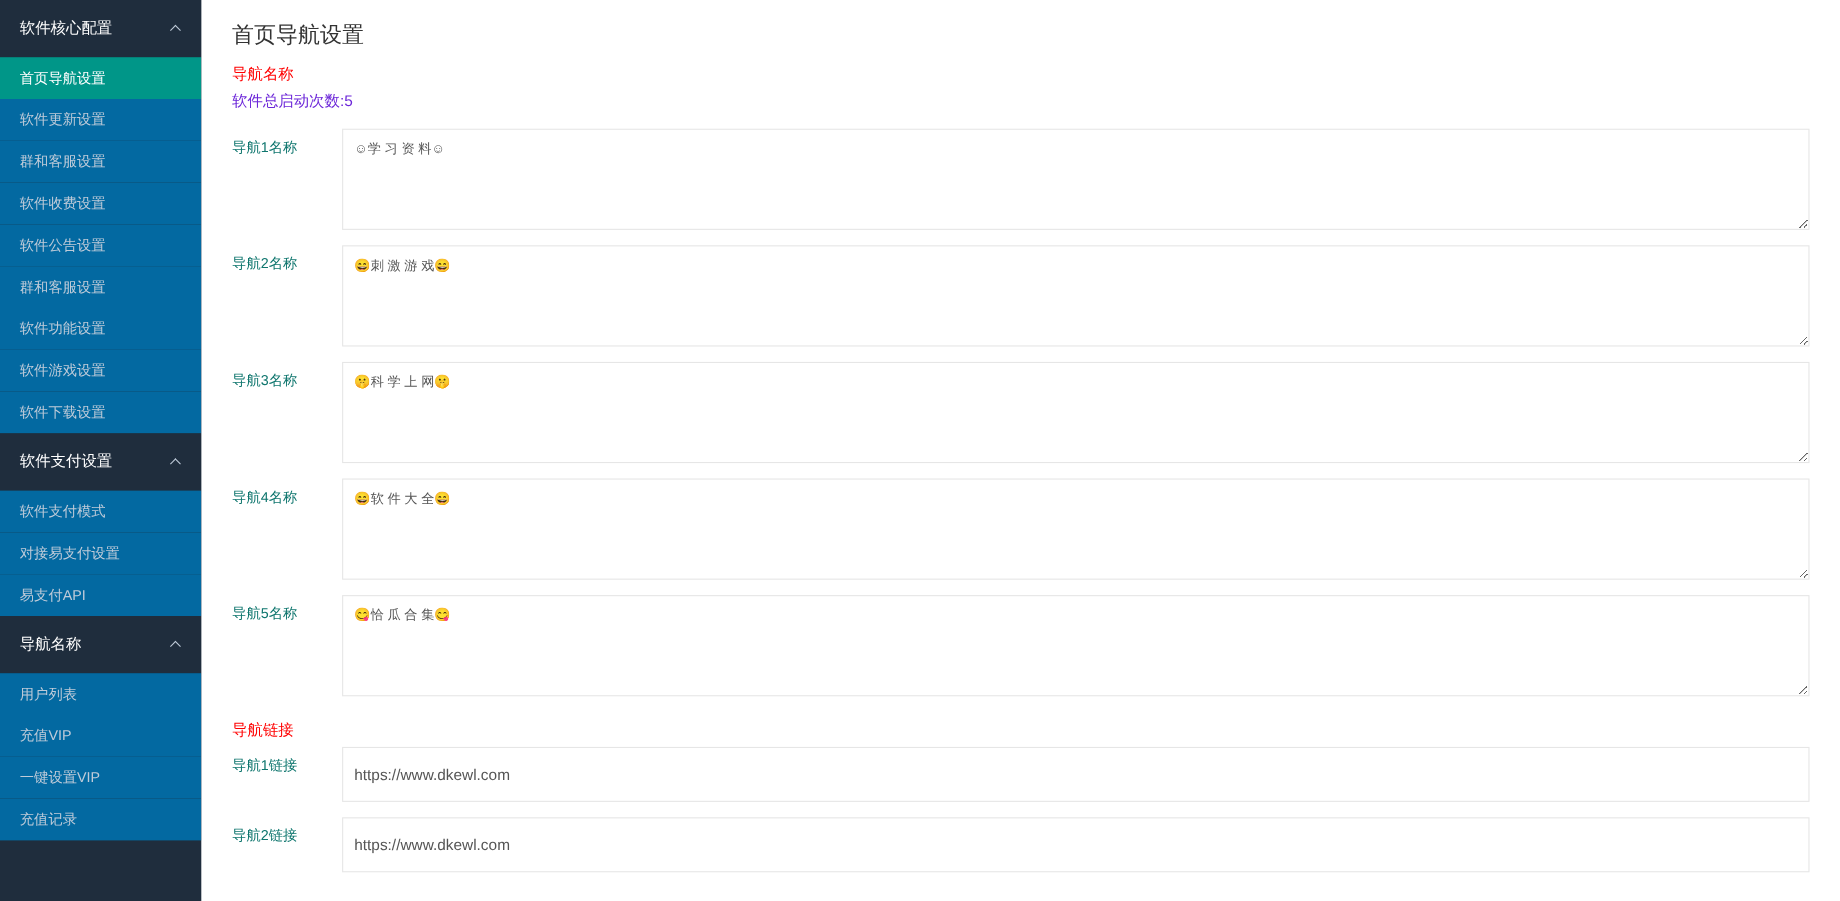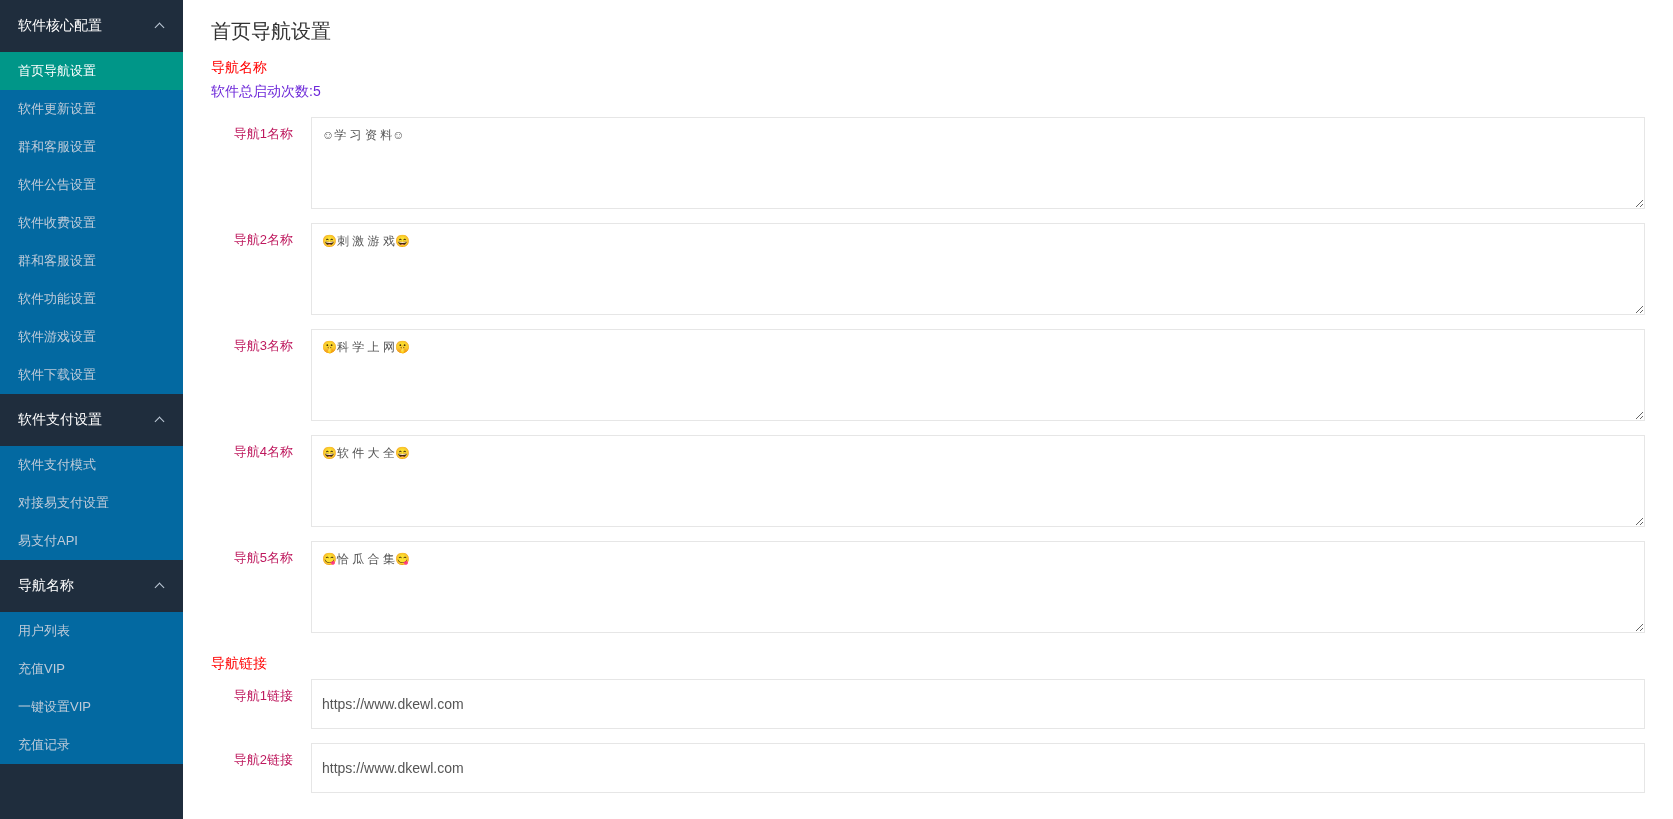--- a/index.html
+++ b/index.html
@@ -81,24 +81,24 @@
       font-size: 14px;
       margin-bottom: 16px;
     }
     .form-row {
       display: flex;
       margin-bottom: 14px;
       align-items: flex-start;
     }
     .form-label {
       width: 100px;
-      text-align: right;
+      text-align: left;
       padding-right: 18px;
       padding-top: 8px;
-      color: #be185d;
+      color: #0f766e;
       font-size: 13px;
       flex-shrink: 0;
     }
     .form-textarea {
       flex: 1;
       min-height: 92px;
       border: 1px solid #e6e6e6;
       padding: 8px 10px;
       font-size: 12px;
       font-family: inherit;
@@ -131,24 +131,24 @@
   <div class="sidebar-item active">
       <span>首页导航设置</span>
     </div>
   <div class="sidebar-item">
       <span>软件更新设置</span>
     </div>
   <div class="sidebar-item">
       <span>群和客服设置</span>
     </div>
   <div class="sidebar-item">
+      <span>软件收费设置</span>
+    </div>
+  <div class="sidebar-item">
       <span>软件公告设置</span>
-    </div>
-  <div class="sidebar-item">
-      <span>软件收费设置</span>
     </div>
   <div class="sidebar-item">
       <span>群和客服设置</span>
     </div>
   <div class="sidebar-item">
       <span>软件功能设置</span>
     </div>
   <div class="sidebar-item">
       <span>软件游戏设置</span>
     </div>

